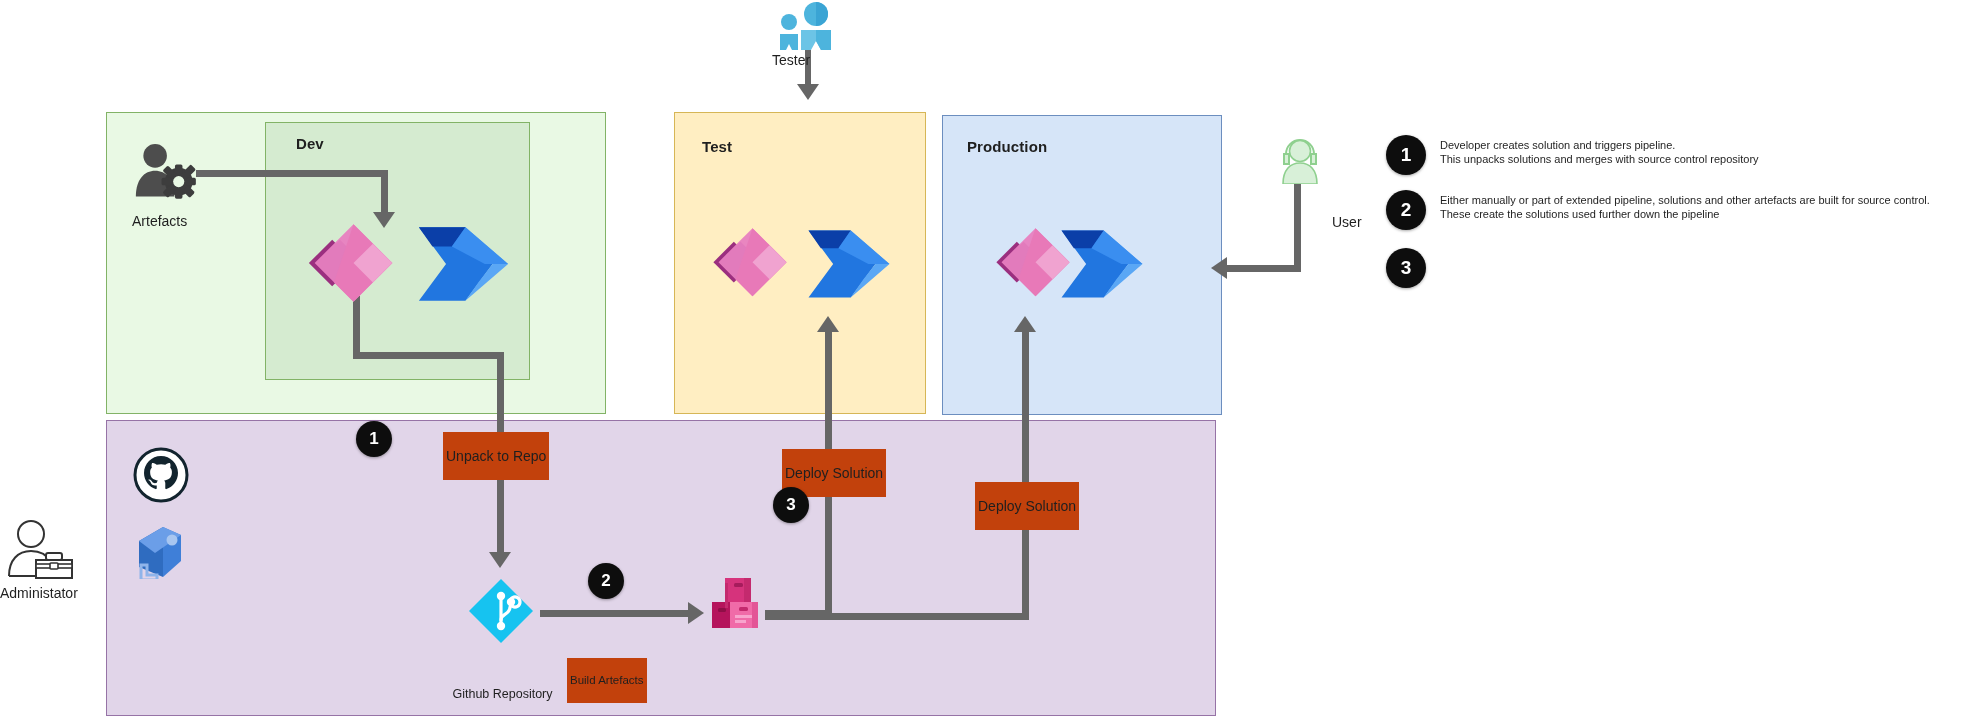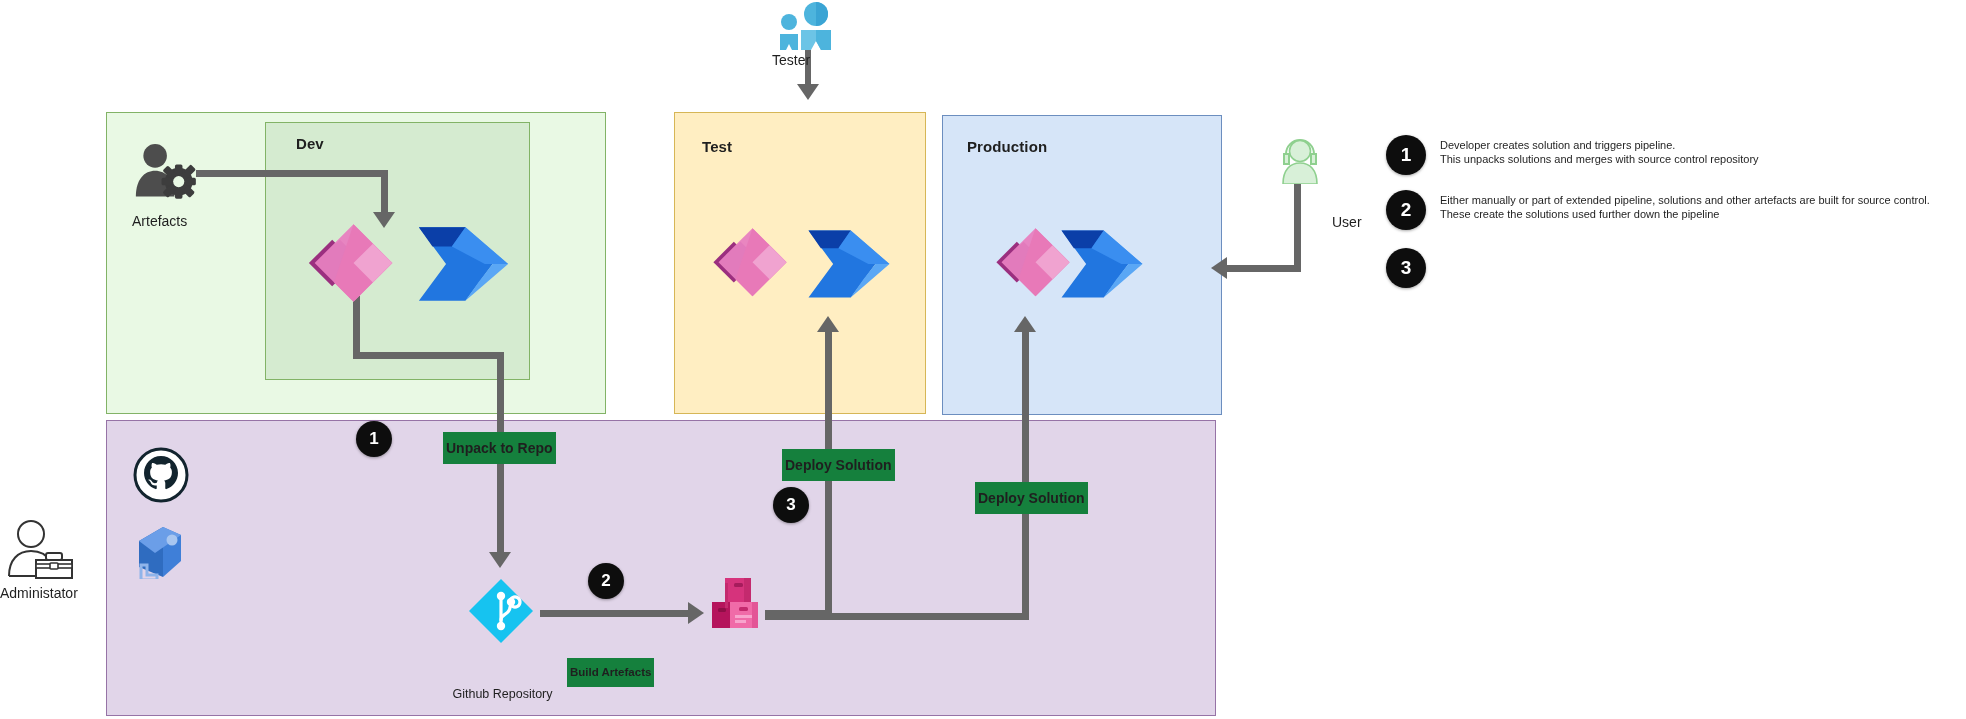--- a/index.html
+++ b/index.html
@@ -29,22 +29,22 @@
   
   .line{background:#666666;position:absolute;}
   .arrowhead{position:absolute;width:0;height:0;}
   .ah-down{border-left:11px solid transparent;border-right:11px solid transparent;border-top:16px solid #666666;}
   .ah-up{border-left:11px solid transparent;border-right:11px solid transparent;border-bottom:16px solid #666666;}
   .ah-left{border-top:11px solid transparent;border-bottom:11px solid transparent;border-right:16px solid #666666;}
   .ah-right{border-top:11px solid transparent;border-bottom:11px solid transparent;border-left:16px solid #666666;}
 
   
   .edgelabel{
-    position:absolute;background:#15803d;color:#1f1f1f;
-    font-size:14px;line-height:16px;padding:8px 3px;white-space:nowrap;font-weight:bold;
+    position:absolute;background:#c2410c;color:#1f1f1f;
+    font-size:14px;line-height:16px;padding:16px 3px;white-space:nowrap;
   }
   .edgelabel.small{font-size:11.5px;line-height:13px;margin-top:36px;}
 
   
   .badge{
     position:absolute;border-radius:50%;background:#0d0d0d;color:#ffffff;
     display:flex;align-items:center;justify-content:center;
     font-size:19px;font-weight:bold;
     box-shadow:0 1px 3px rgba(0,0,0,.35);
   }

